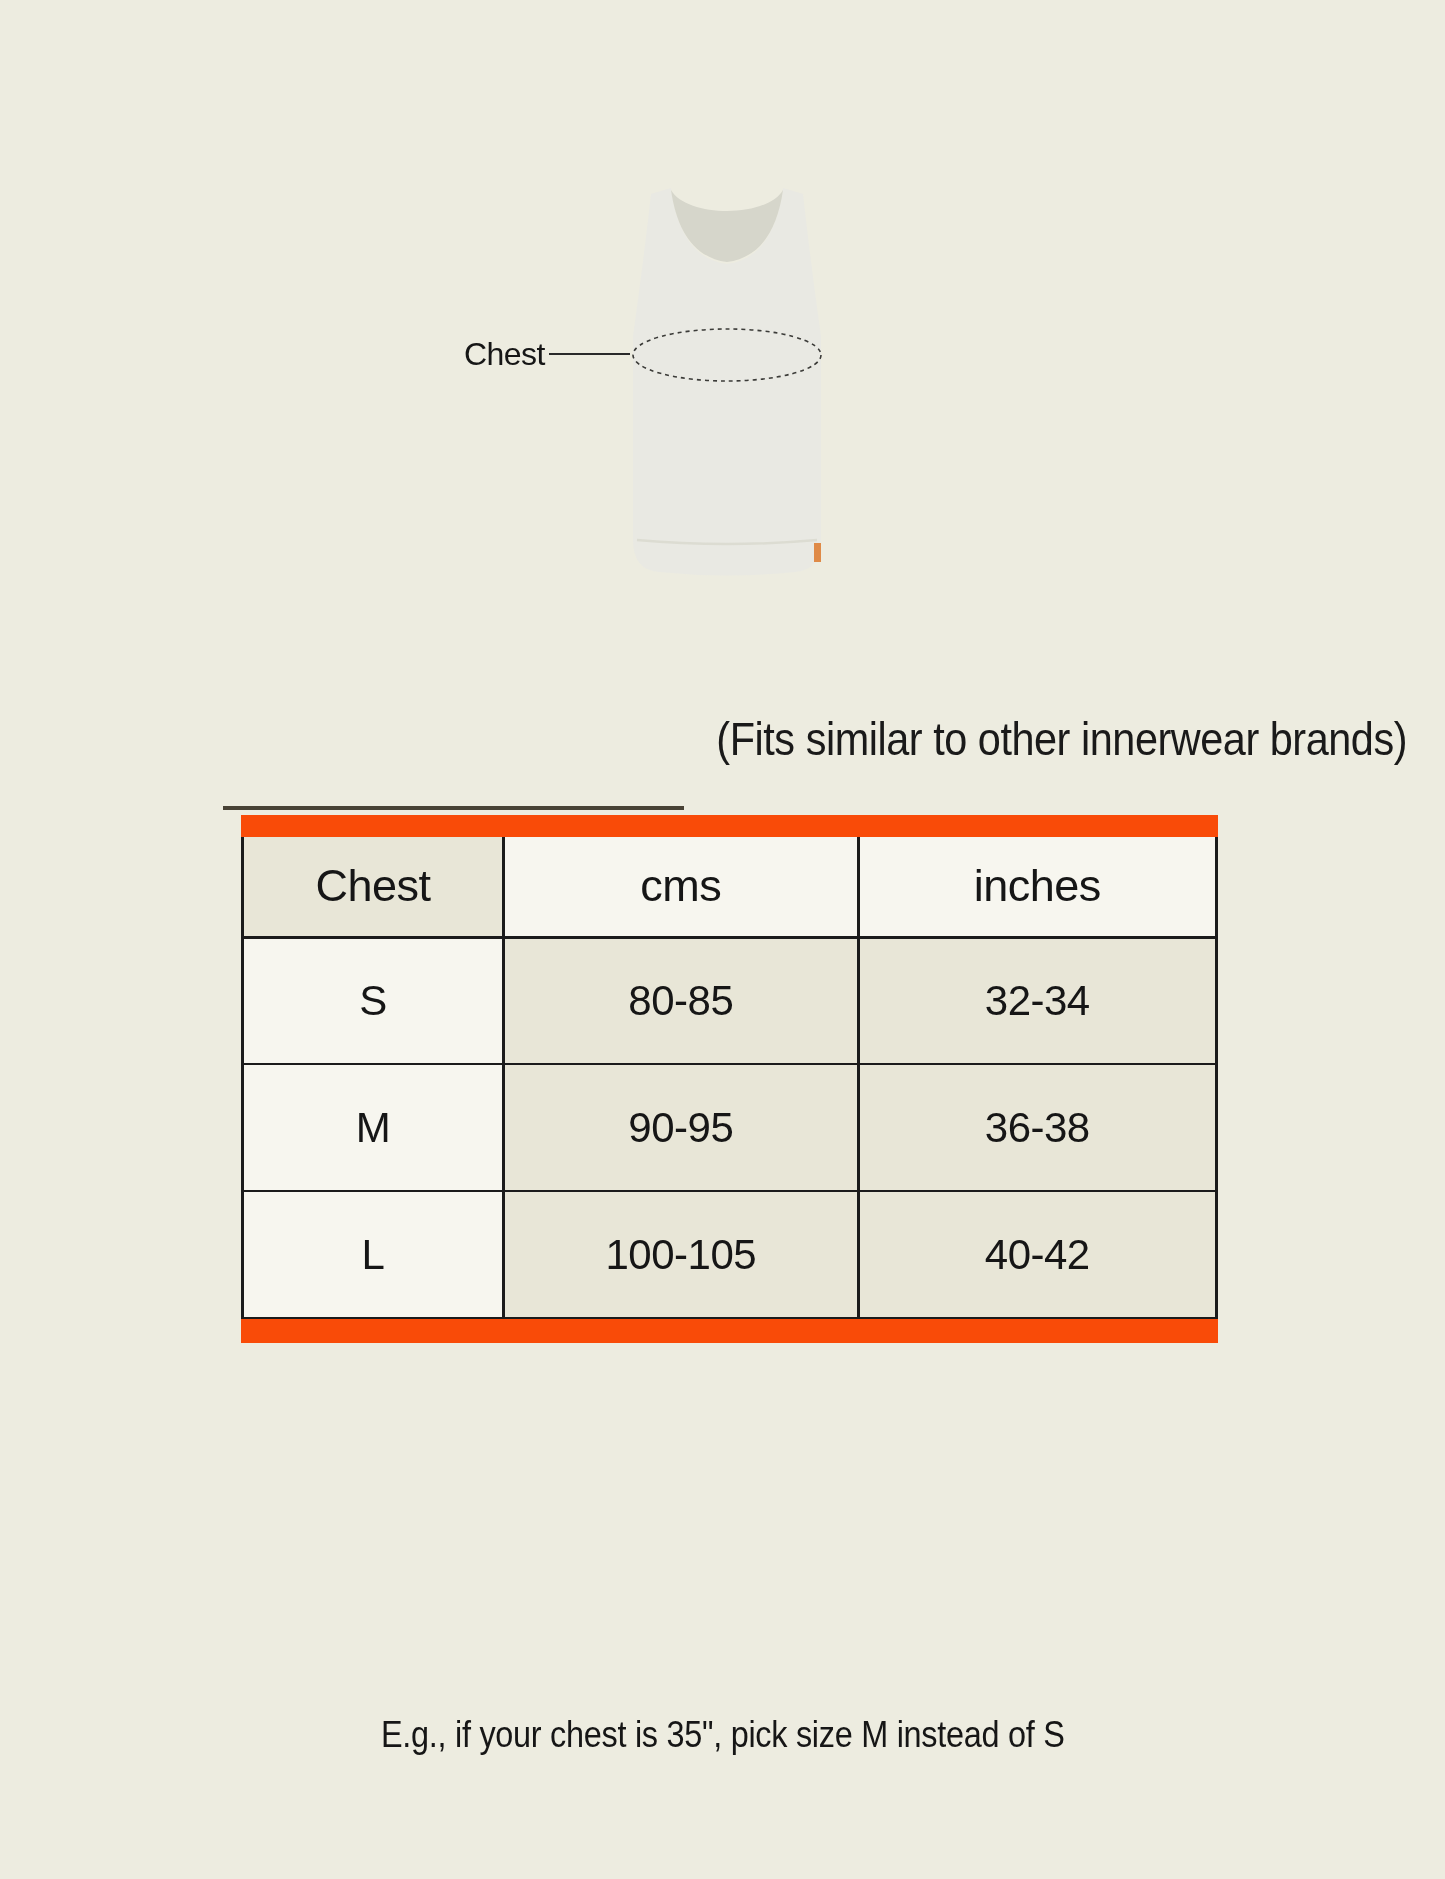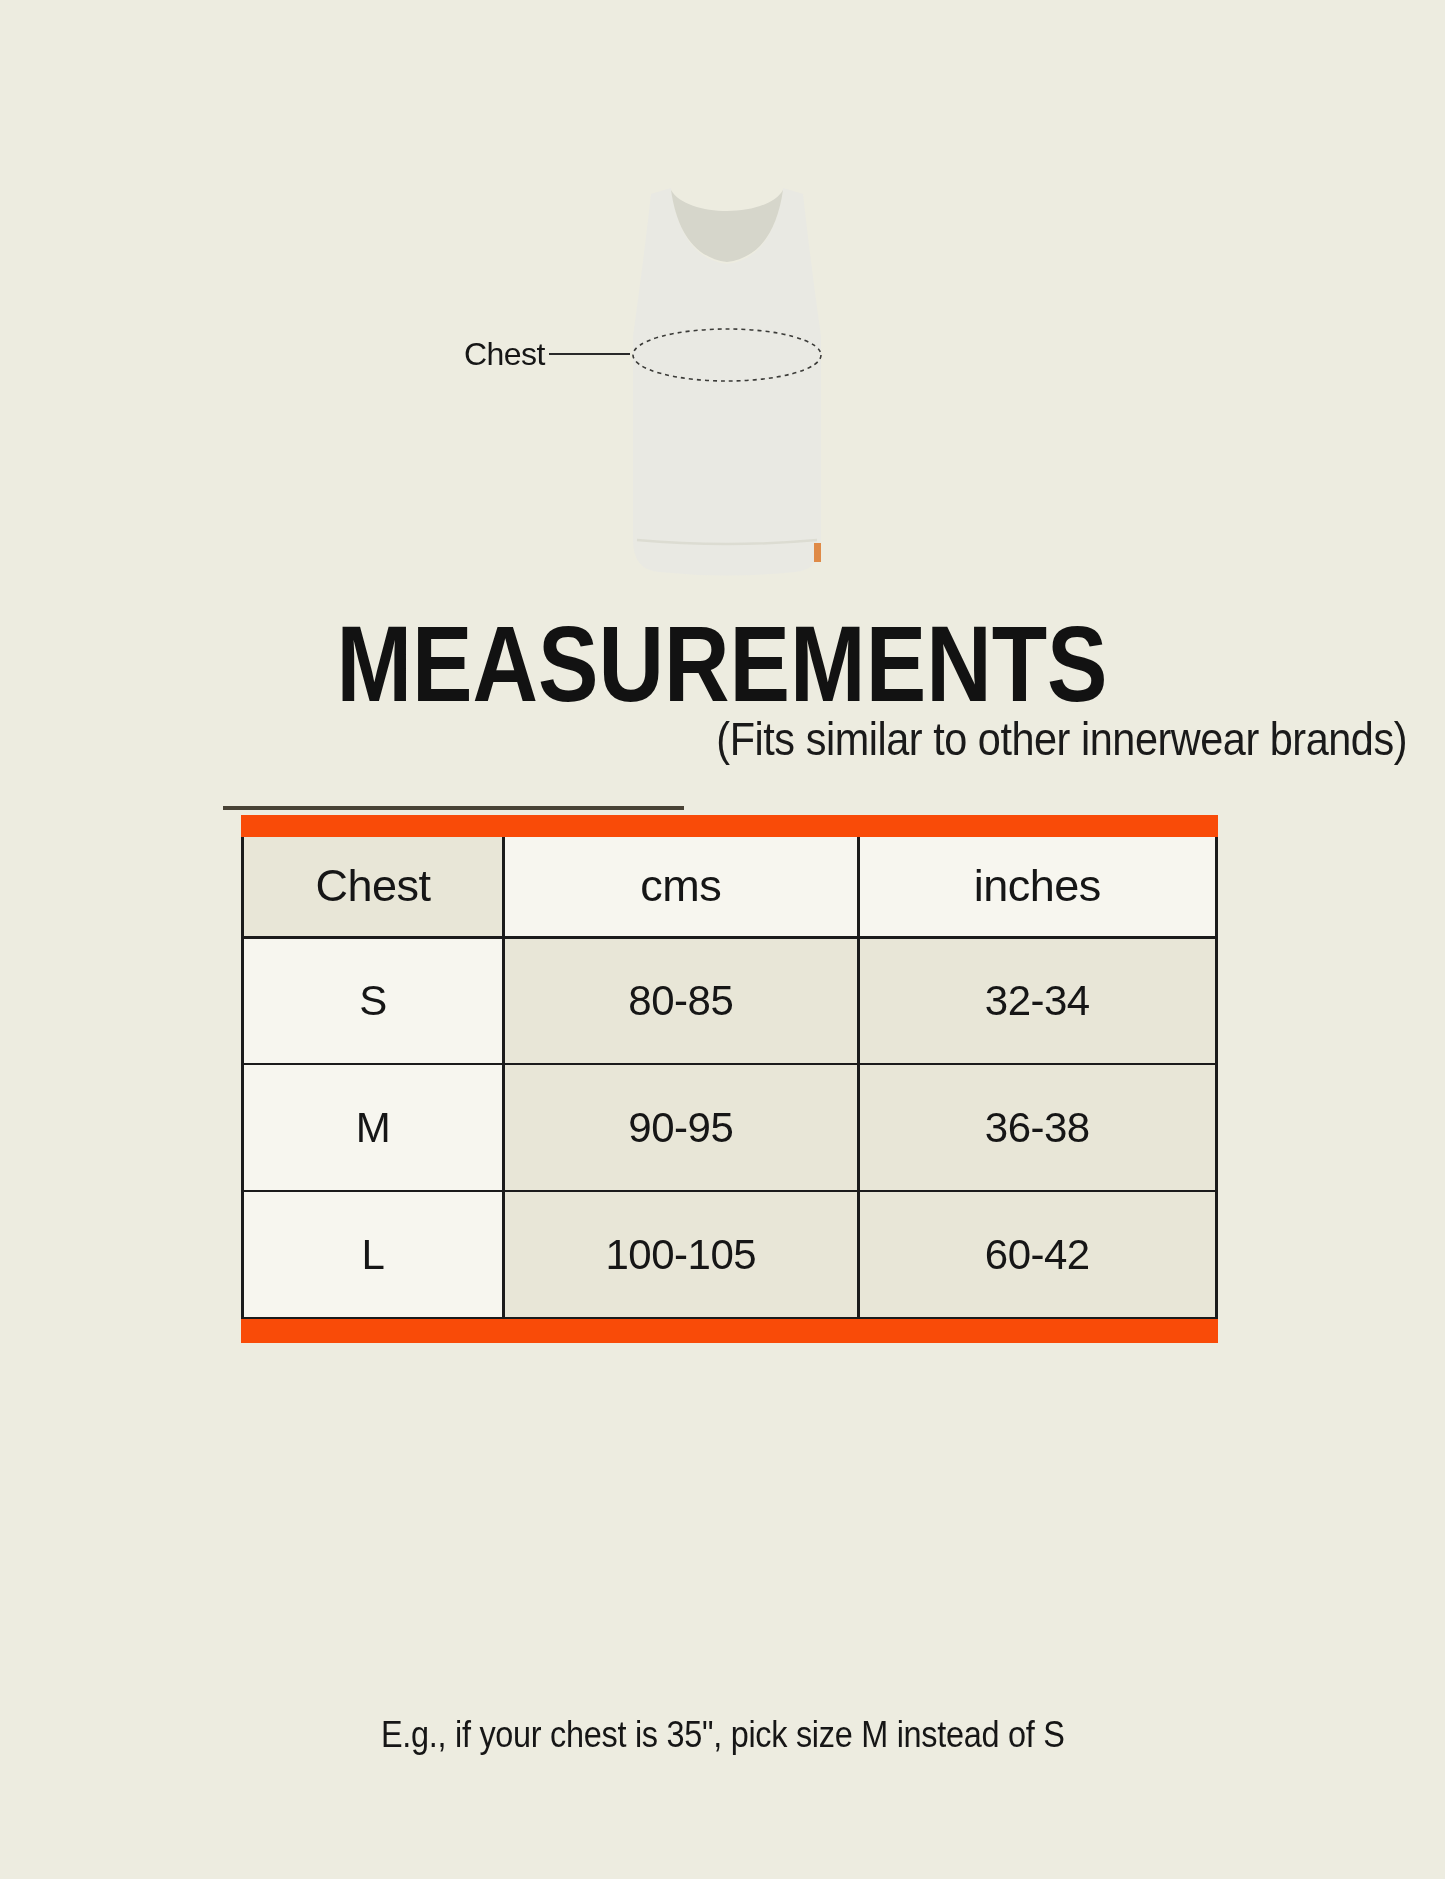--- a/index.html
+++ b/index.html
@@ -67,23 +67,20 @@
 
       <ellipse cx="100" cy="167" rx="94" ry="26" fill="none" stroke="#3b3b38" stroke-width="1.6" stroke-dasharray="4 4"></ellipse>
 
       <rect x="187" y="355" width="7" height="19" fill="var(--tag)"></rect>
     </svg>
   </div>
 
   <div class="chest-label">Chest</div>
   <div class="chest-line"></div>
 
-  <div class="title-row">
-    <div class="page-title">MEASUREMENTS</div>
-  </div>
   <div class="subtitle-row">
     <div class="page-subtitle">(Fits similar to other innerwear brands)</div>
   </div>
 
   <div class="table-wrap">
     <div class="artifact-line"></div>
     <div class="accent-bar top"></div>
     <table>
       <colgroup>
           <col style="width:26.8%">
@@ -104,21 +101,21 @@
           <td class="c-dark">32-34</td>
         </tr>
         <tr>
           <td class="c-light">M</td>
           <td class="c-dark">90-95</td>
           <td class="c-dark">36-38</td>
         </tr>
         <tr>
           <td class="c-light">L</td>
           <td class="c-dark">100-105</td>
-          <td class="c-dark">60-42</td>
+          <td class="c-dark">40-42</td>
         </tr>
       </tbody>
     </table>
     <div class="accent-bar bottom"></div>
   </div>
 
   <div class="footer2-row">
     <div class="footer-secondary">E.g., if your chest is 35", pick size M instead of S</div>
   </div>
 

